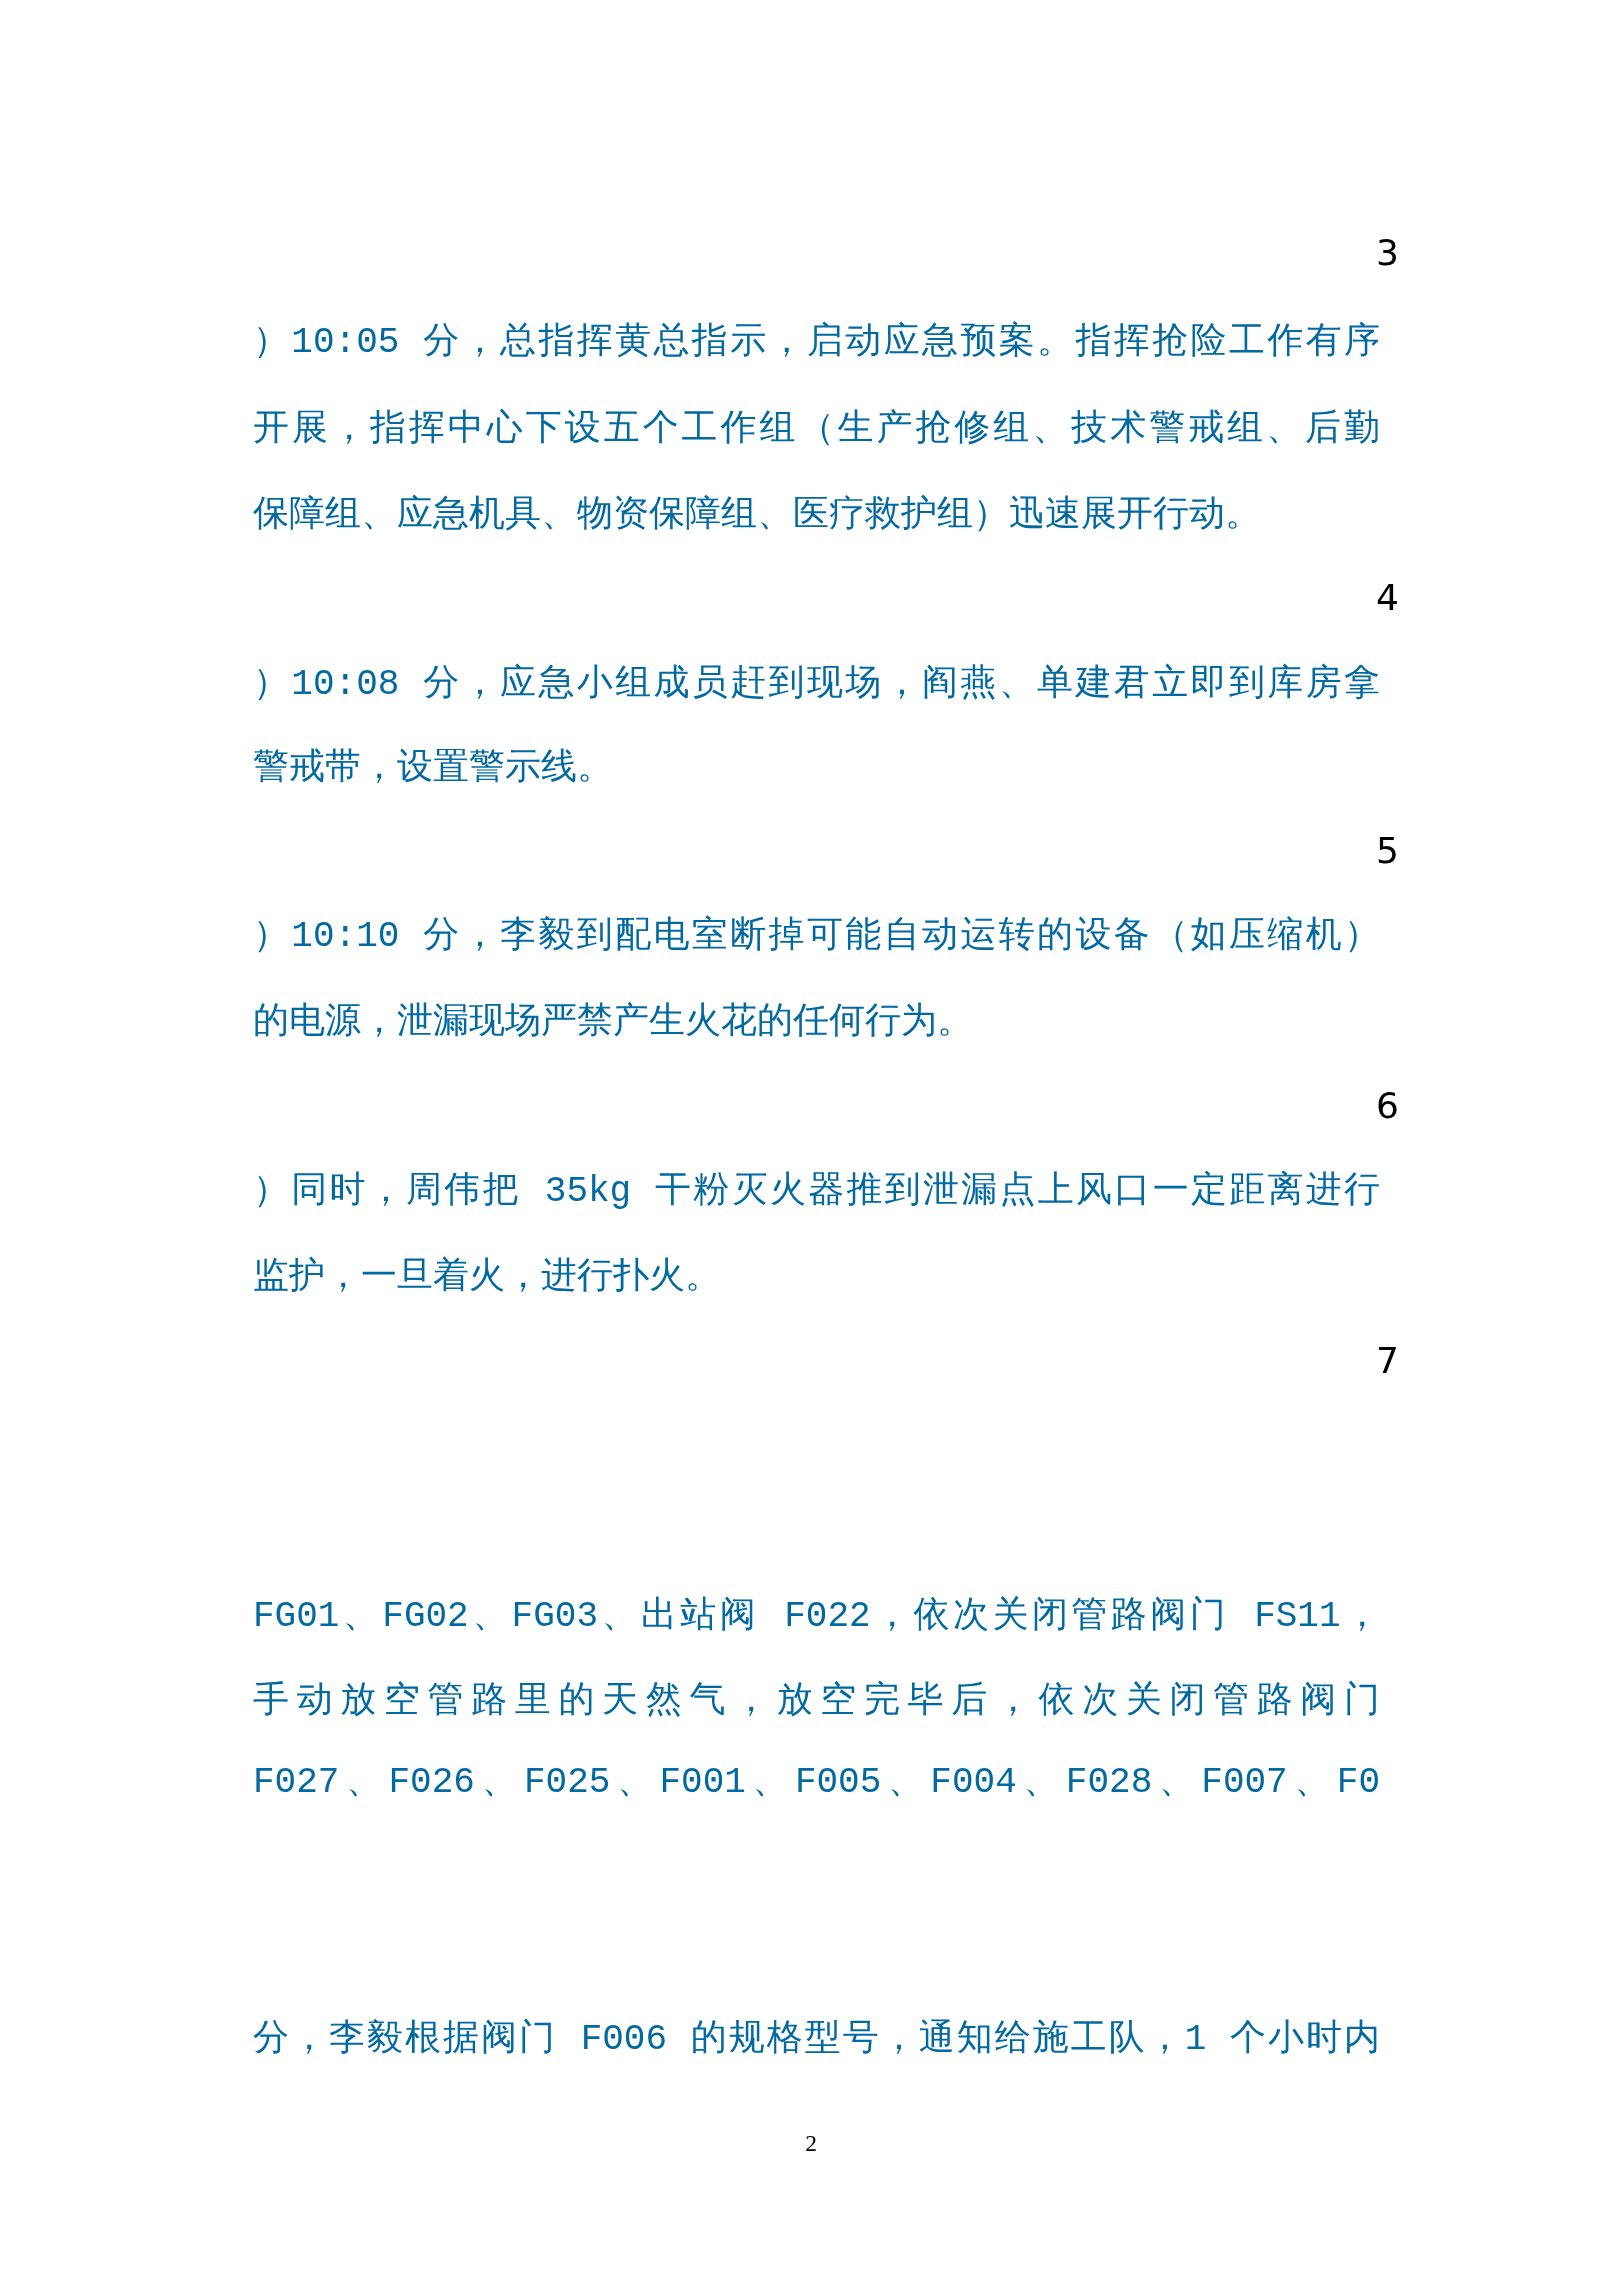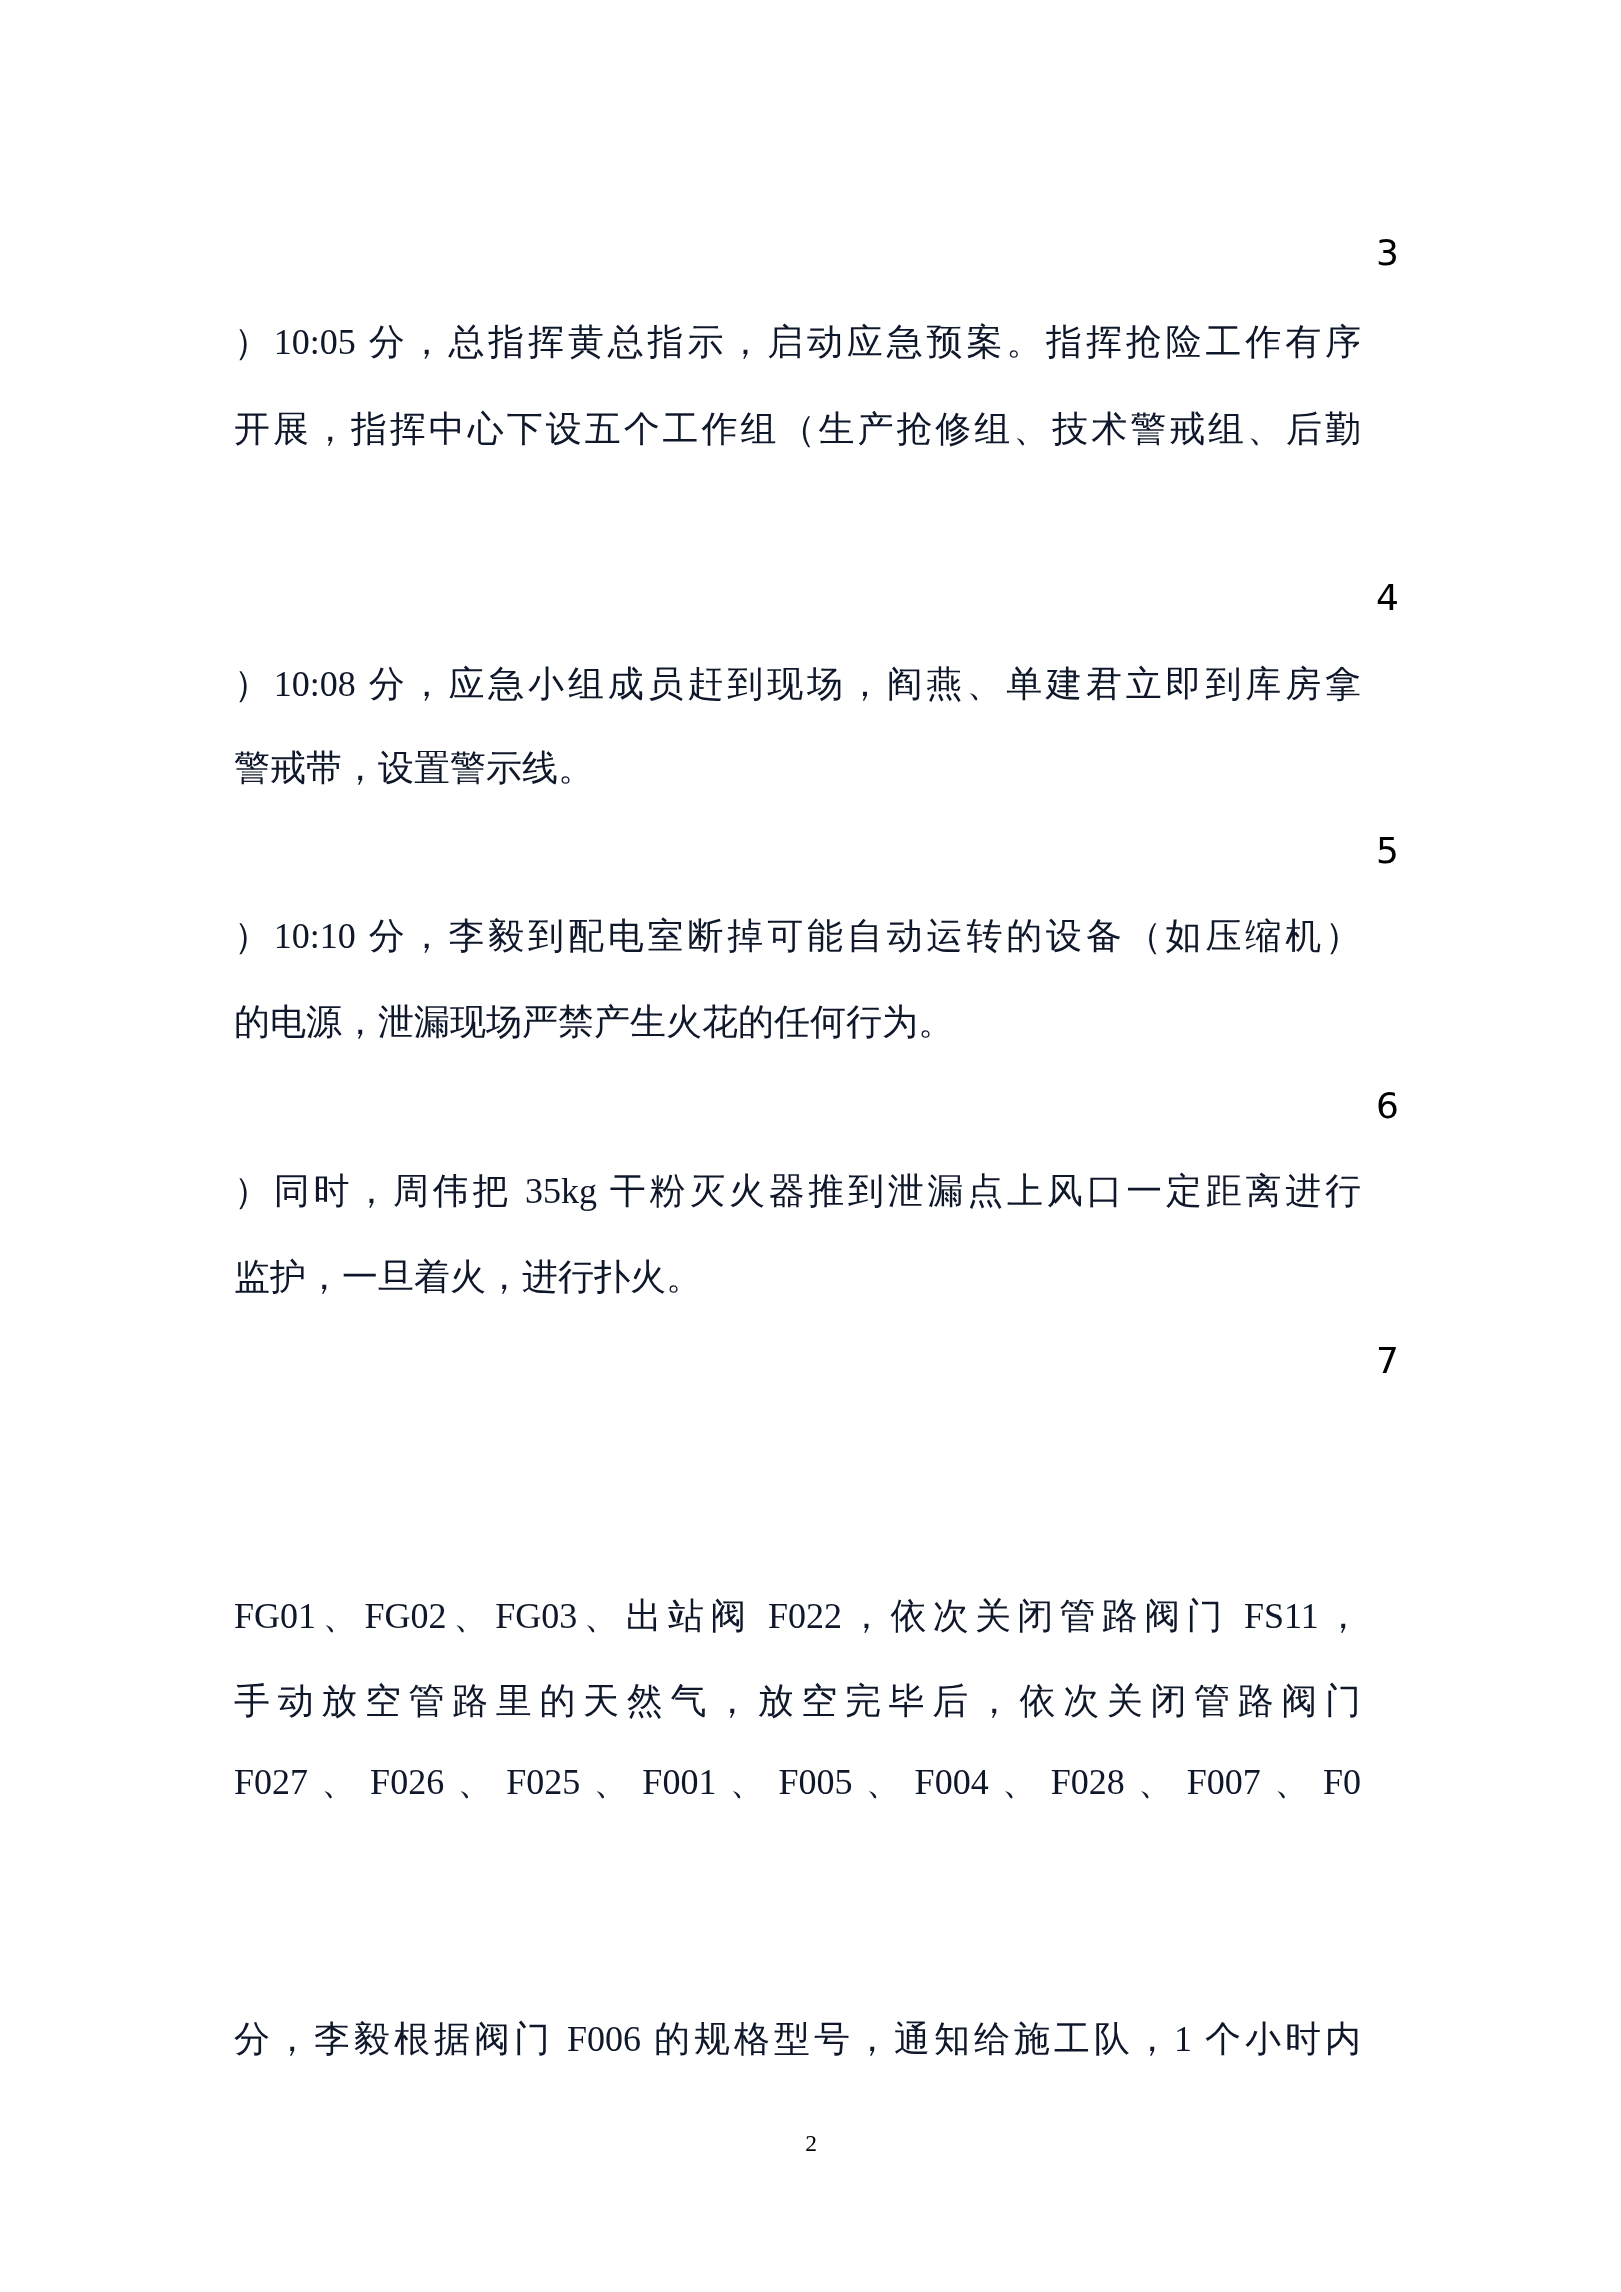--- a/index.html
+++ b/index.html
@@ -1,26 +1,26 @@
 <!DOCTYPE html>
 <html><head>
 <meta charset="utf-8">
 <style>
   html, body { margin: 0; padding: 0; background: #ffffff; }
   body { width: 1621px; height: 2293px; position: relative; overflow: hidden; }
   .page { position: absolute; left: 0; top: 0; width: 1621px; height: 2293px; background: #ffffff; }
   .line {
     position: absolute;
-    left: 234px;
+    left: 253px;
     width: 1127px;
-    font-family: Liberation Serif, serif;
+    font-family: Liberation Mono, monospace;
     font-size: 36px;
     line-height: 43px;
     height: 43px;
-    color: #0f172a;
+    color: #0369a1;
     white-space: nowrap;
     text-align: justify;
     text-align-last: justify;
     overflow: visible;
   }
   .line.last { text-align-last: left; }
   .num {
     position: absolute;
     left: 1274px;
     width: 125px;
@@ -44,20 +44,21 @@
   }
 </style>
 </head>
 <body>
 
 <div class="page">
 
   <div class="num" style="top:231px">3</div>
   <div class="line" style="top:321px">）10:05 分，总指挥黄总指示，启动应急预案。指挥抢险工作有序</div>
   <div class="line" style="top:408px">开展，指挥中心下设五个工作组（生产抢修组、技术警戒组、后勤</div>
+  <div class="line last" style="top:494px">保障组、应急机具、物资保障组、医疗救护组）迅速展开行动。</div>
 
   <div class="num" style="top:576px">4</div>
   <div class="line" style="top:663px">）10:08 分，应急小组成员赶到现场，阎燕、单建君立即到库房拿</div>
   <div class="line last" style="top:747px">警戒带，设置警示线。</div>
 
   <div class="num" style="top:829px">5</div>
   <div class="line" style="top:915px">）10:10 分，李毅到配电室断掉可能自动运转的设备（如压缩机）</div>
   <div class="line last" style="top:1001px">的电源，泄漏现场严禁产生火花的任何行为。</div>
 
   <div class="num" style="top:1084px">6</div>

